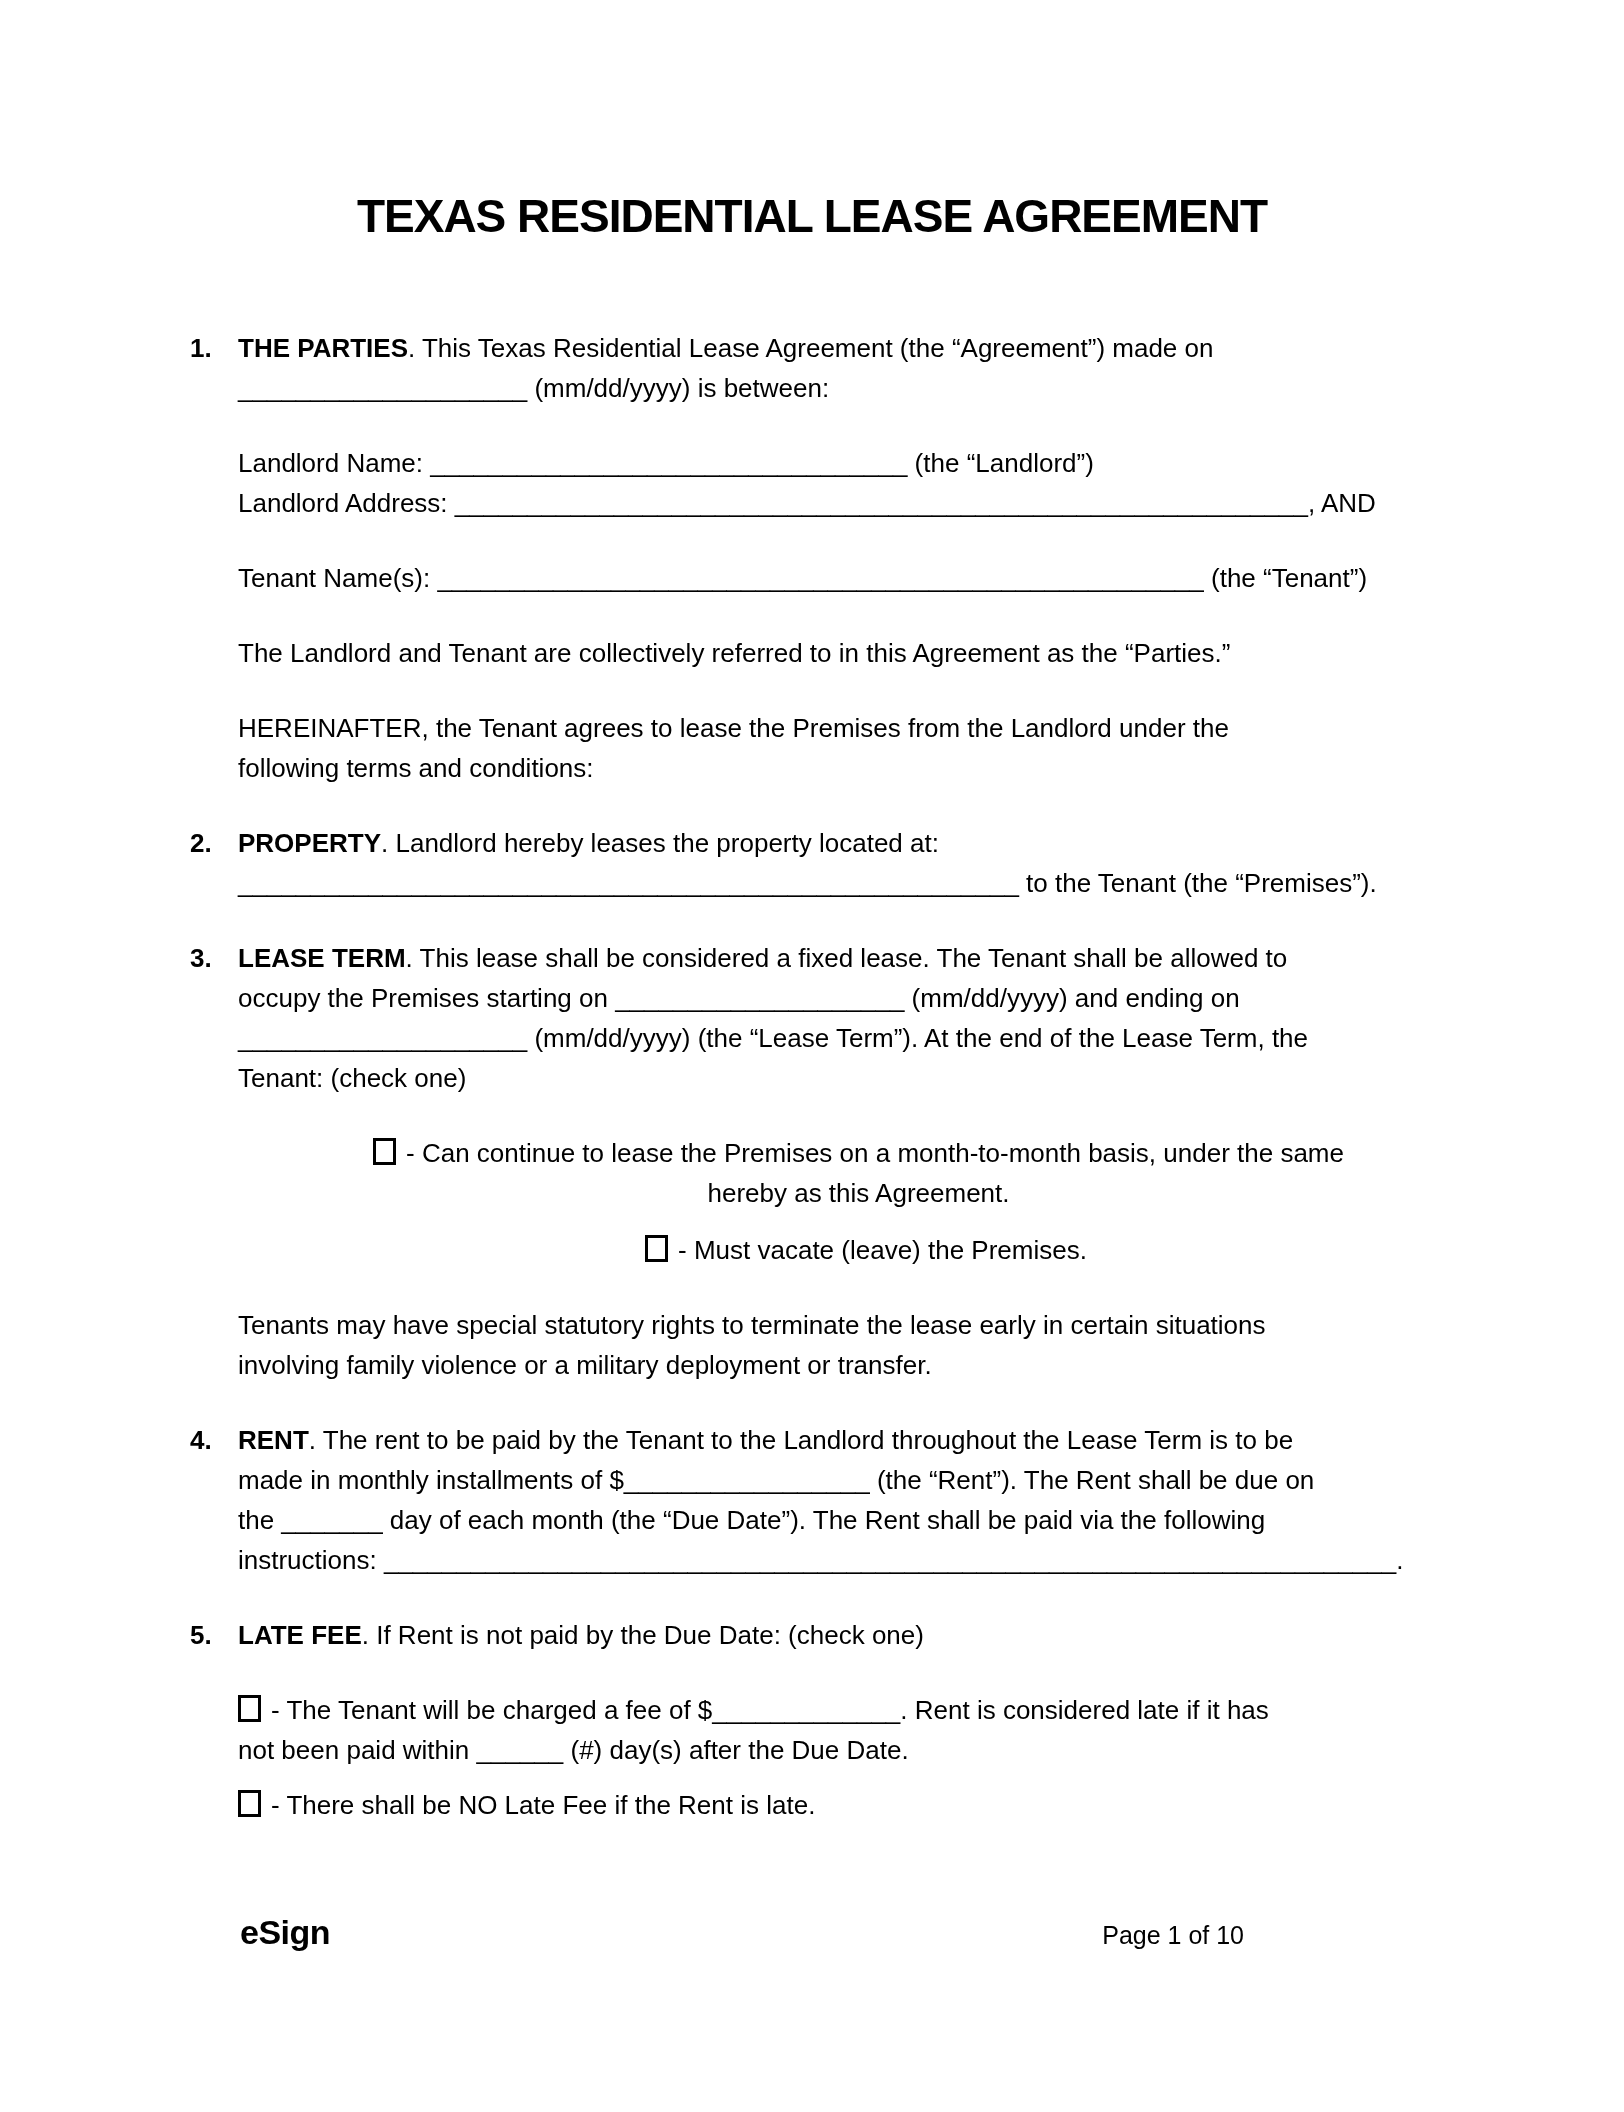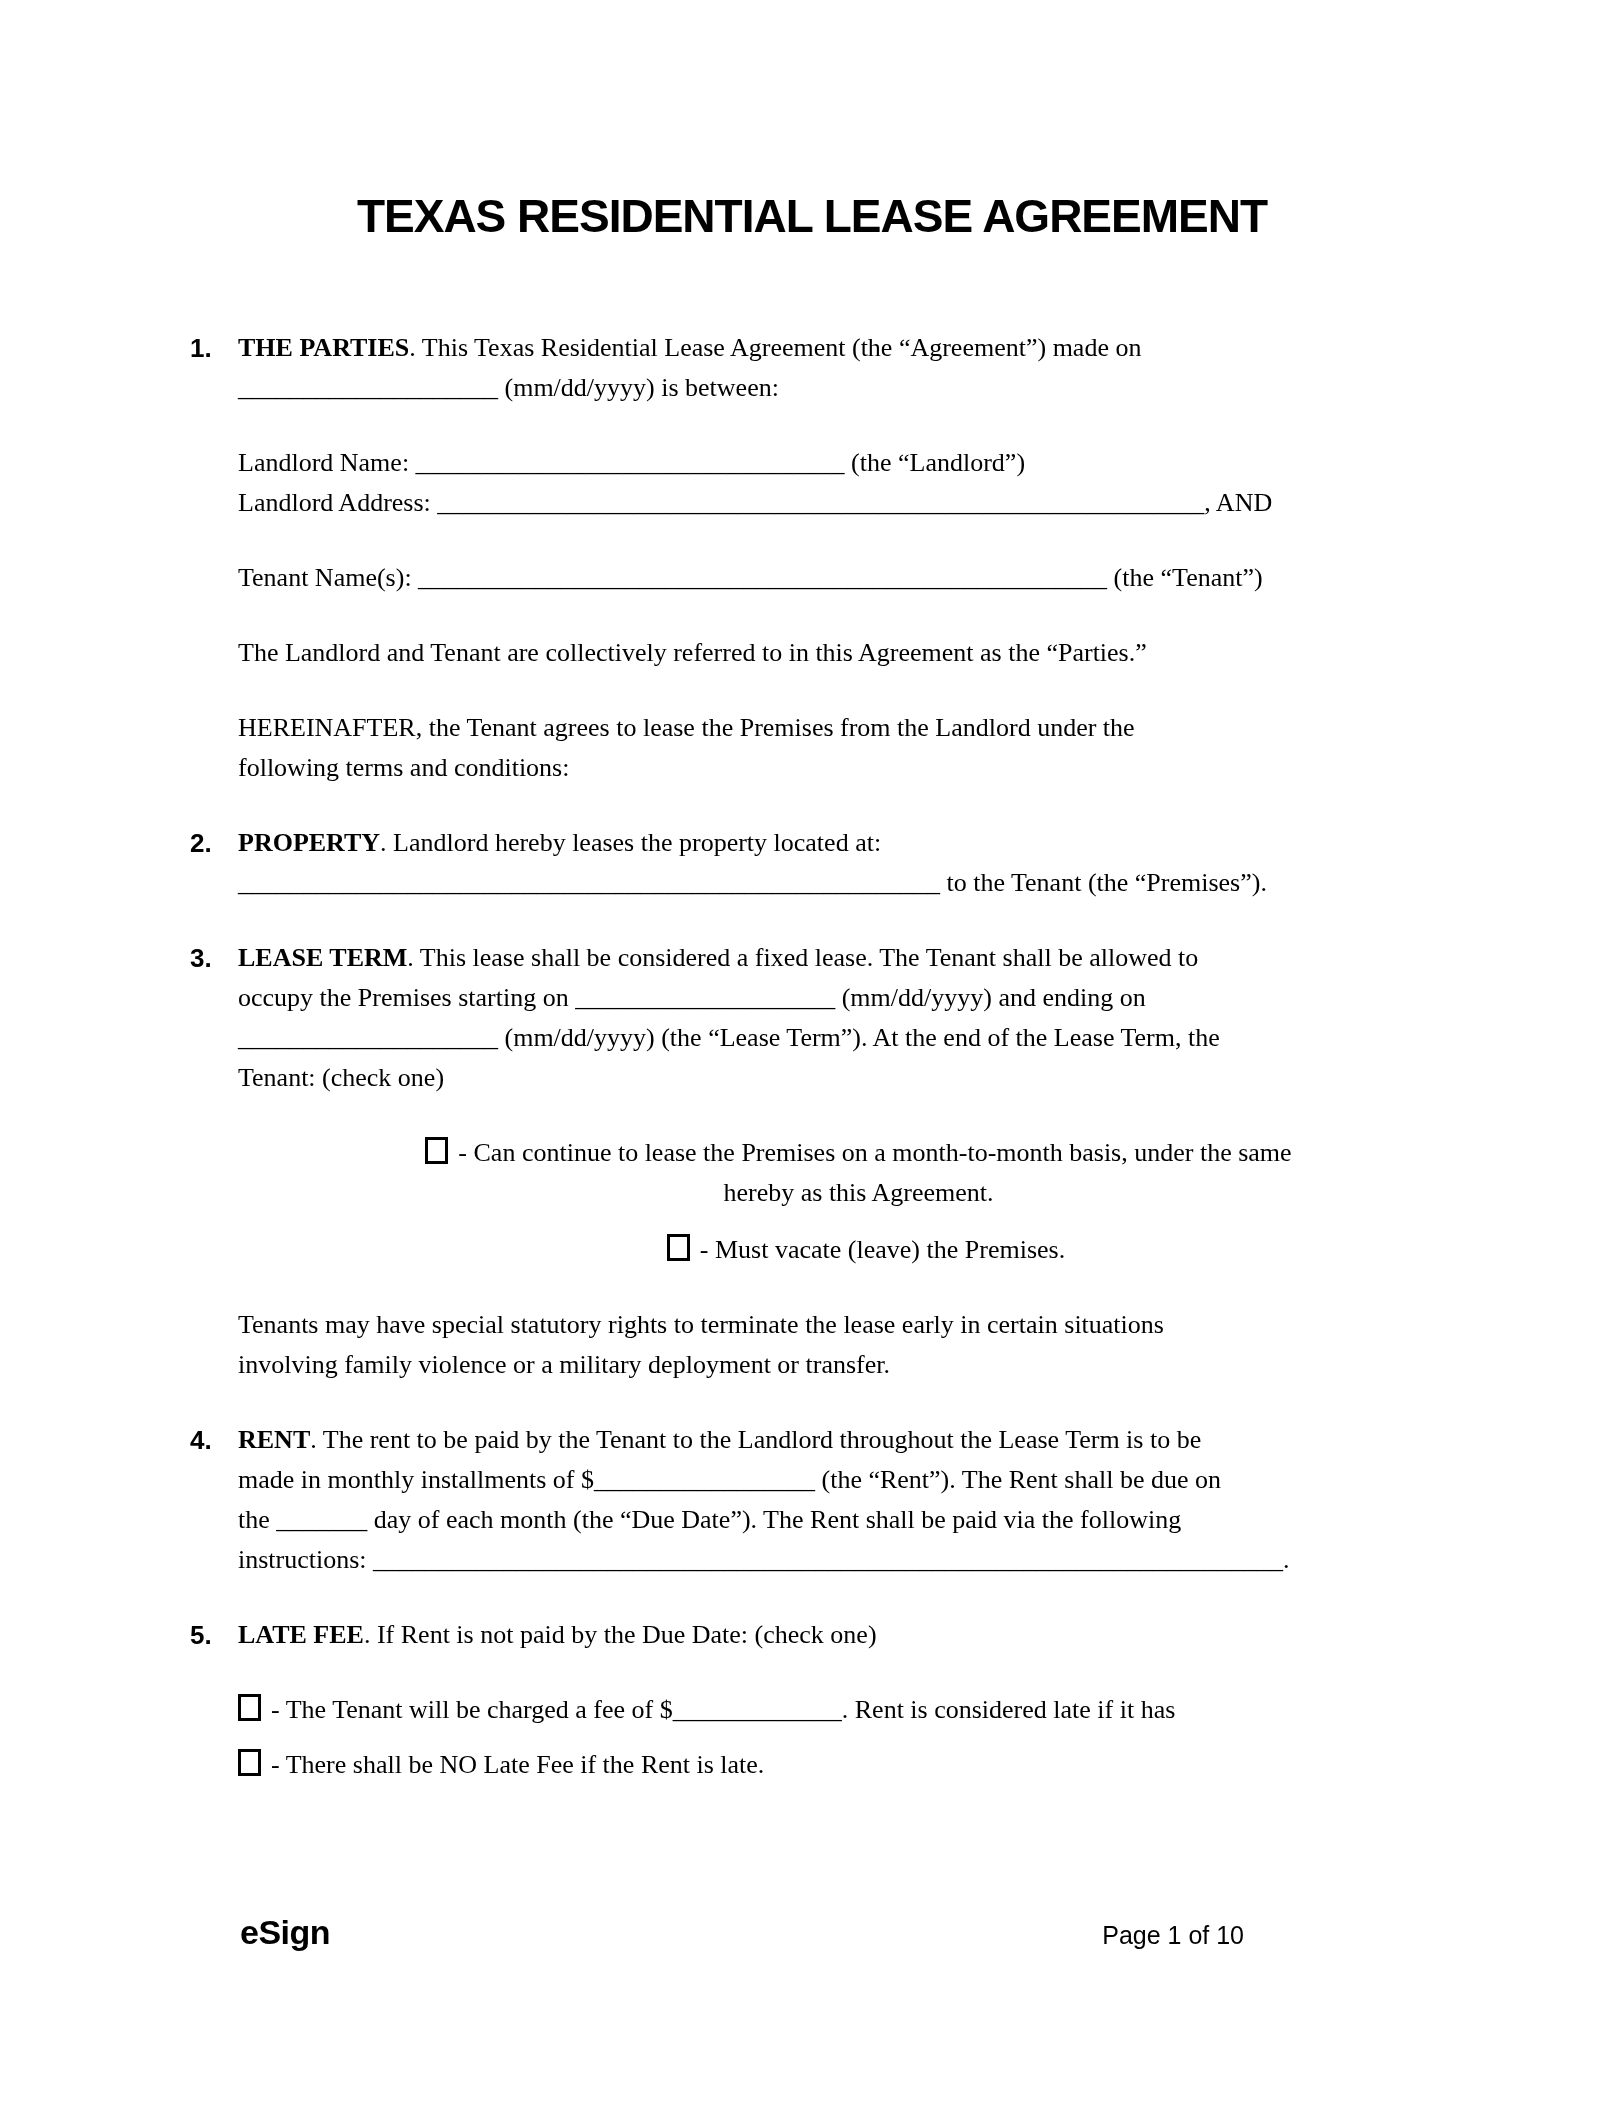--- a/index.html
+++ b/index.html
@@ -38,21 +38,20 @@
     align-items: flex-start;
   }
   .num {
     flex: none;
     width: 48px;
     font-weight: bold;
   }
   .secbody {
     flex: 1;
     min-width: 0;
-    font-family: Liberation Serif, serif;
   }
   .para { margin: 0 0 35px 0; }
   .para:last-child { margin-bottom: 35px; }
   .line { display: block; }
   .b { font-weight: bold; }
   .opt-indent { margin-left: 45px; text-align: center; }
   .mb17 { margin-bottom: 17px; }
   .mb15 { margin-bottom: 15px; }
   .mb35 { margin-bottom: 35px; padding-left: 15px; }
   .mb0  { margin-bottom: 0; }
@@ -161,20 +160,21 @@
     </div>
 
     <div class="sec">
       <div class="num">5.</div>
       <div class="secbody">
         <div class="para">
           <span class="line"><span class="b">LATE FEE</span><span>. If Rent is not paid by the Due Date: (check one)</span></span>
         </div>
         <div class="mb15">
           <span class="line"><span class="cbox"></span><span>- The Tenant will be charged a fee of $_____________. Rent is considered late if it has</span></span>
+          <span class="line">not been paid within ______ (#) day(s) after the Due Date.</span>
         </div>
         <div class="mb0">
           <span class="line"><span class="cbox"></span><span>- There shall be NO Late Fee if the Rent is late.</span></span>
         </div>
       </div>
     </div>
 
   </div>
 
   <div class="footer">

